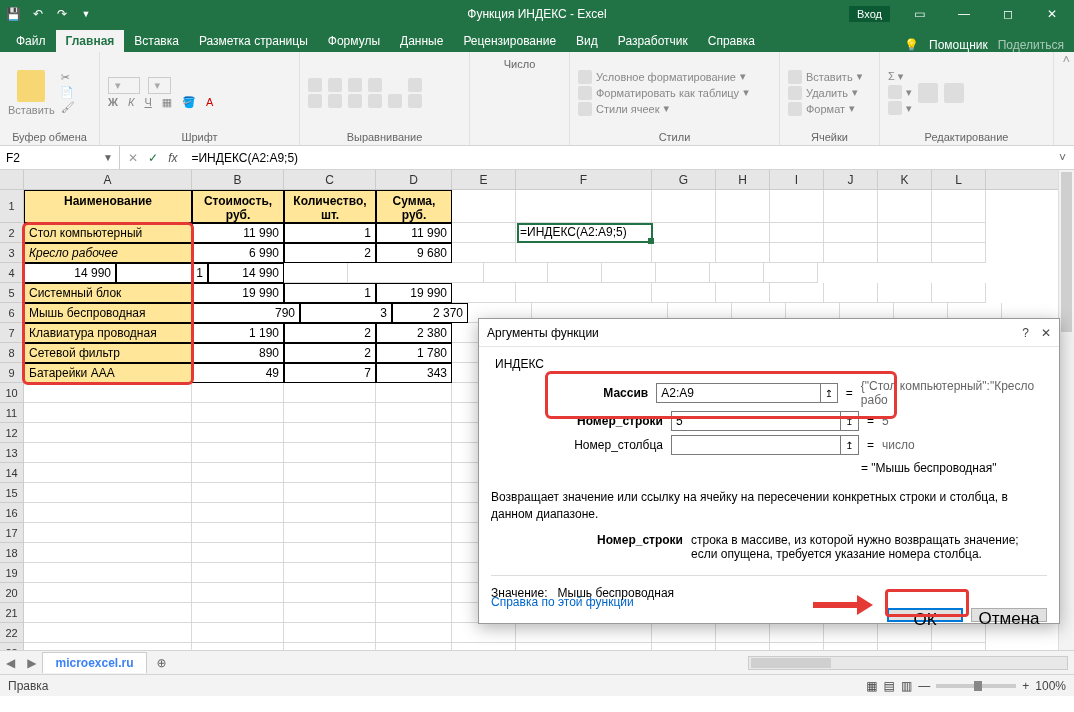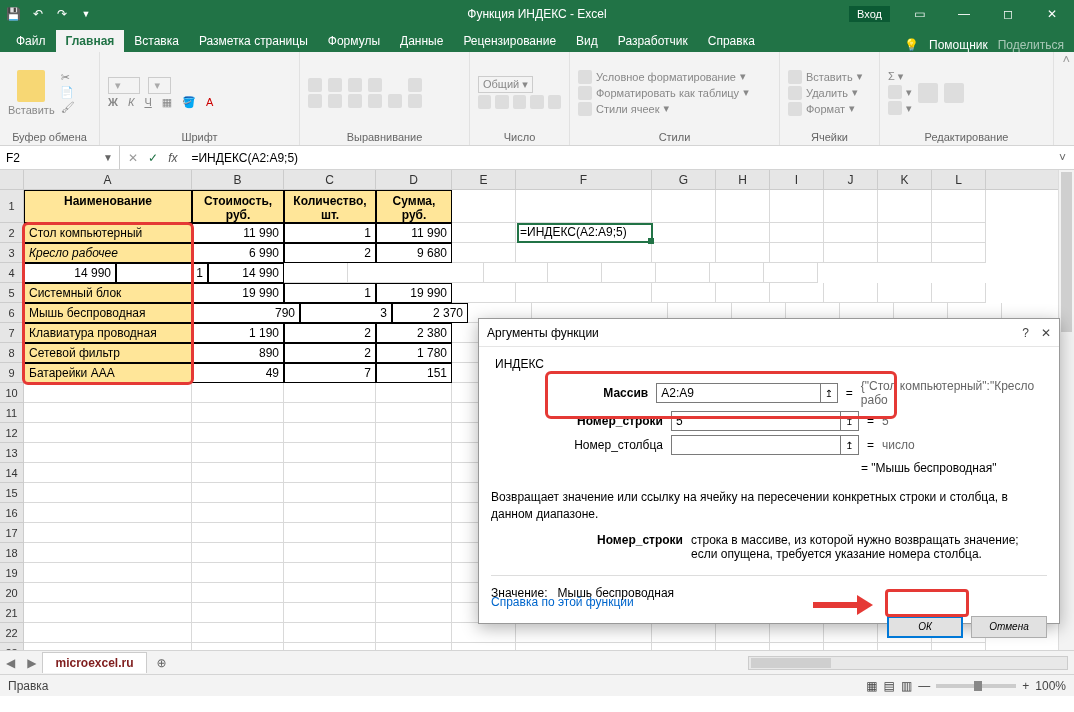--- a/index.html
+++ b/index.html
@@ -64,21 +64,21 @@
 
 .active-outline { position:absolute; border:2px solid #217346; pointer-events:none;}
 .active-outline::after{content:"";position:absolute;right:-3px;bottom:-3px;width:6px;height:6px;background:#217346;}
 
 
 .red-outline { position:absolute; border:3px solid #e53935; border-radius:6px; pointer-events:none;}
 
 
 .sheettabs { height:24px; background:#f3f3f3; border-top:1px solid #d4d4d4; display:flex; align-items:center; font-size:12px;}
 .sheettabs .navbtn{ padding:0 6px; color:#777;}
-.sheettabs .stab{ padding:3px 12px; background:#fff; border:1px solid #ccc; border-bottom:none; color:#7f1d1d; font-weight:600;}
+.sheettabs .stab{ padding:3px 12px; background:#fff; border:1px solid #ccc; border-bottom:none; color:#3b82f6; font-weight:600;}
 .sheettabs .addbtn{ padding:0 10px; color:#666;}
 .sheettabs .hscroll{flex:1; display:flex; align-items:center; justify-content:flex-end; padding-right:6px;}
 .sheettabs .track{height:14px; background:#e8e8e8; width:320px; border:1px solid #ccc; position:relative;}
 .sheettabs .thumb{position:absolute; left:2px; top:1px; height:10px; width:80px; background:#cfcfcf;}
 
 
 .statusbar { height:22px; background:#f3f3f3; border-top:1px solid #d4d4d4; display:flex; align-items:center; justify-content:space-between; font-size:12px; color:#444; padding:0 8px;}
 .statusbar .zoom{display:flex;align-items:center;gap:6px;}
 .statusbar .zoom .slider{width:80px;height:4px;background:#ccc;position:relative;}
 .statusbar .zoom .slider .th{position:absolute;left:38px;top:-3px;width:8px;height:10px;background:#888;}
@@ -93,23 +93,23 @@
 .dialog .argrow .alabel{width:180px; text-align:right; padding-right:8px; font-weight:700;}
 .dialog .argrow input{width:170px; height:20px; border:1px solid #7a7a7a; padding:0 4px; font-size:12px;}
 .dialog .argrow .pick{width:18px;height:20px;border:1px solid #7a7a7a;border-left:none; display:inline-flex;align-items:center;justify-content:center; font-size:10px;}
 .dialog .argrow .eq{padding:0 8px;}
 .dialog .argrow .val{color:#666;}
 .dialog .desc{margin-top:14px; line-height:1.4;}
 .dialog .argdesc{display:flex; margin-top:10px;}
 .dialog .argdesc .adl{width:200px; text-align:right; font-weight:700; padding-right:8px;}
 .dialog .argdesc .adr{flex:1;}
 .dialog .bottom{border-top:1px solid #ddd; margin-top:14px; padding-top:10px;}
-.dialog .resrow{margin-bottom:16px;}
+.dialog .resrow{margin-bottom:8px;}
 .dialog .btns{display:flex; justify-content:flex-end; gap:8px; position:relative;}
-.dialog .btns button{width:76px; height:22px; border:1px solid #adadad; background:#e1e1e1; font-size:10px;font-style:italic;}
+.dialog .btns button{width:76px; height:14px; border:1px solid #adadad; background:#e1e1e1; font-size:17px;}
 .dialog .btns button.primary{border:2px solid #0078d7; background:#e1e1e1;}
 .dialog .helplink{color:#0066cc; position:absolute; left:12px; bottom:14px;}
 
 
 .arrow-anno{position:absolute; pointer-events:none;}
 .arrow-anno .shaft{position:absolute; height:6px; background:#e53935;}
 .arrow-anno .head{position:absolute; width:0;height:0; border-top:10px solid transparent; border-bottom:10px solid transparent; border-left:16px solid #e53935;}
 
 
 .red-box2{position:absolute; border:3px solid #e53935; border-radius:6px; pointer-events:none;}
@@ -213,34 +213,20 @@
             <span class="mini-icon"></span>
           </div>
         <div>
             <span class="mini-icon"></span>
           </div>
       </div>
     </div>
     <div class="label">Выравнивание</div>
   </div>
   <div class="group" style="width:100px;">
-    <div class="content">
-      <div class="stack" style="width:100%;">
-        <div>
-            <span style="border:1px solid #ccc;padding:1px 4px;"><span>Общий</span> ▾</span>
-          </div>
-        <div style="gap:4px;">
-            <span class="mini-icon"></span>
-            <span class="mini-icon"></span>
-            <span class="mini-icon"></span>
-            <span class="mini-icon"></span>
-            <span class="mini-icon"></span>
-          </div>
-      </div>
-    </div>
     <div class="label">Число</div>
   </div>
   <div class="group" style="width:210px;">
     <div class="content">
       <div class="stack">
         <div><span class="mini-icon"></span><span>Условное форматирование</span> ▾</div>
         <div><span class="mini-icon"></span><span>Форматировать как таблицу</span> ▾</div>
         <div><span class="mini-icon"></span><span>Стили ячеек</span> ▾</div>
       </div>
     </div>
@@ -442,21 +428,21 @@
           <div class="cell blank" style="width: 54px;"></div>
           <div class="cell blank" style="width: 54px;"></div>
           <div class="cell blank" style="width: 54px;"></div>
           <div class="cell blank" style="width: 54px;"></div>
           <div class="cell blank" style="width: 54px;"></div>
         </div>
         <div class="row">
           <div class="cell yname" style="width: 168px;">Батарейки AAA</div>
           <div class="cell num" style="width: 92px;">49</div>
           <div class="cell num" style="width: 92px;">7</div>
-          <div class="cell num" style="width: 76px;">151</div>
+          <div class="cell num" style="width: 76px;">343</div>
           <div class="cell blank" style="width: 64px;"></div>
           <div class="cell blank" style="width: 136px;"></div>
           <div class="cell blank" style="width: 64px;"></div>
           <div class="cell blank" style="width: 54px;"></div>
           <div class="cell blank" style="width: 54px;"></div>
           <div class="cell blank" style="width: 54px;"></div>
           <div class="cell blank" style="width: 54px;"></div>
           <div class="cell blank" style="width: 54px;"></div>
         </div>
         <div class="row">

